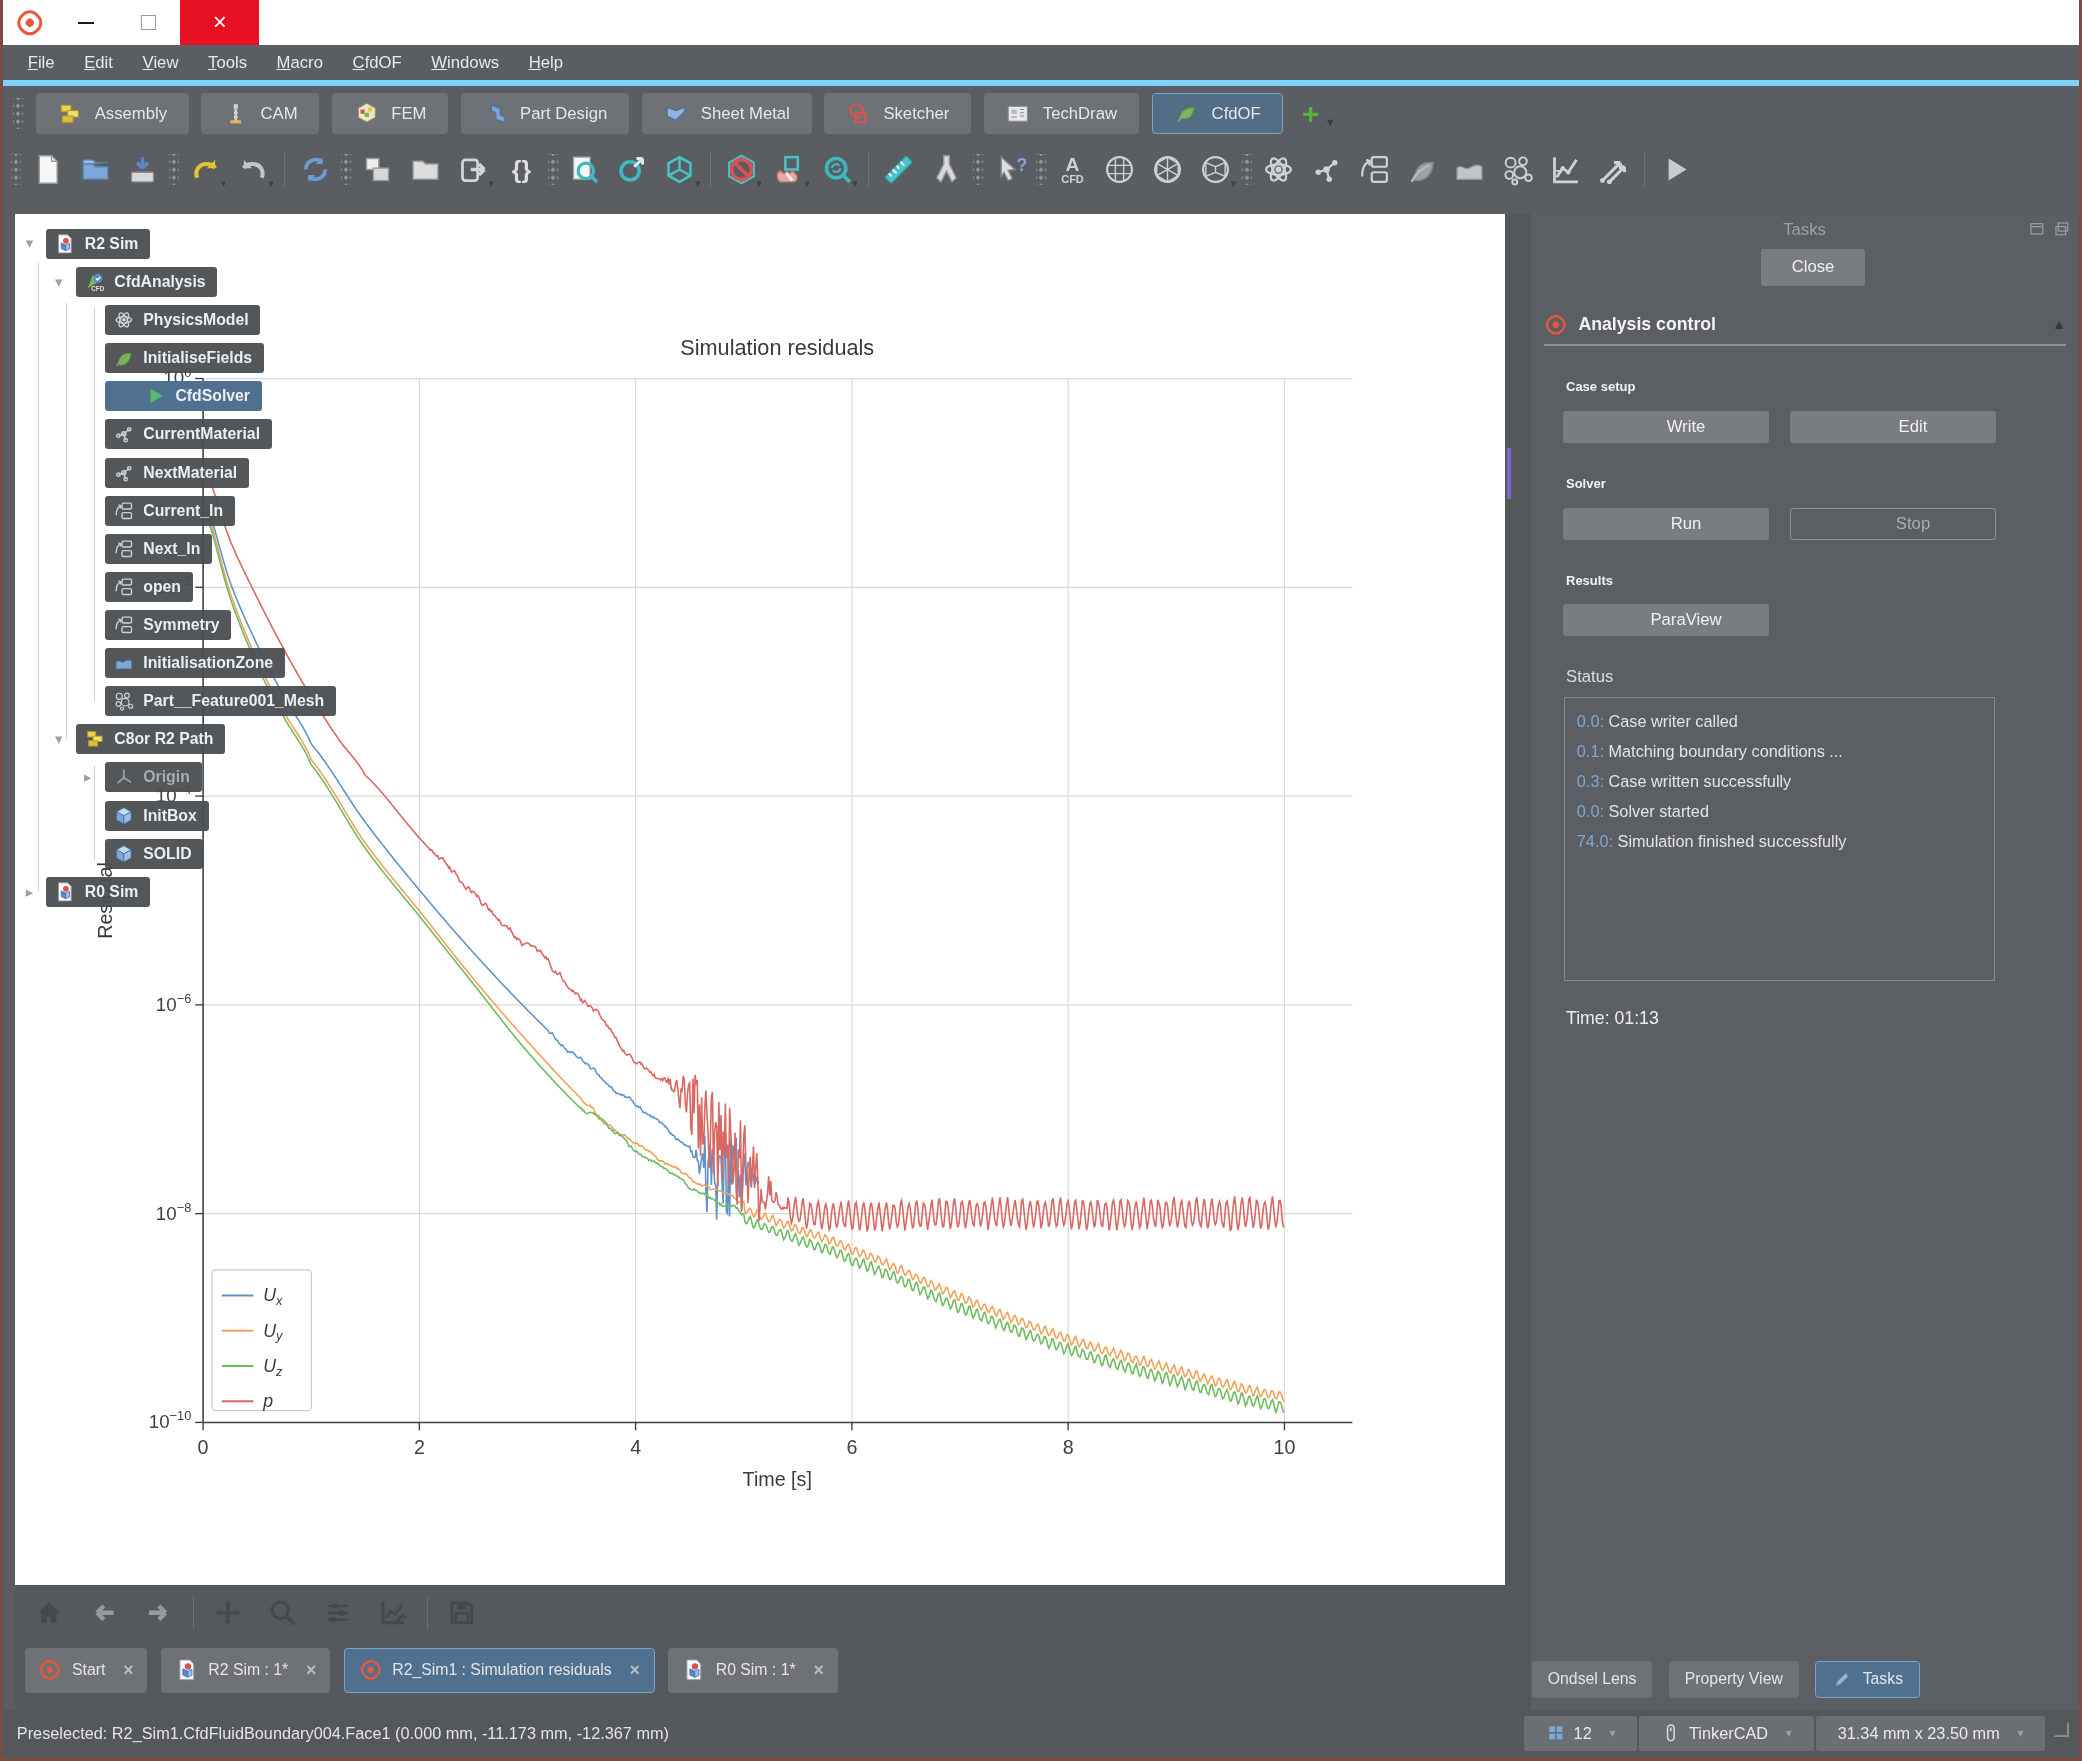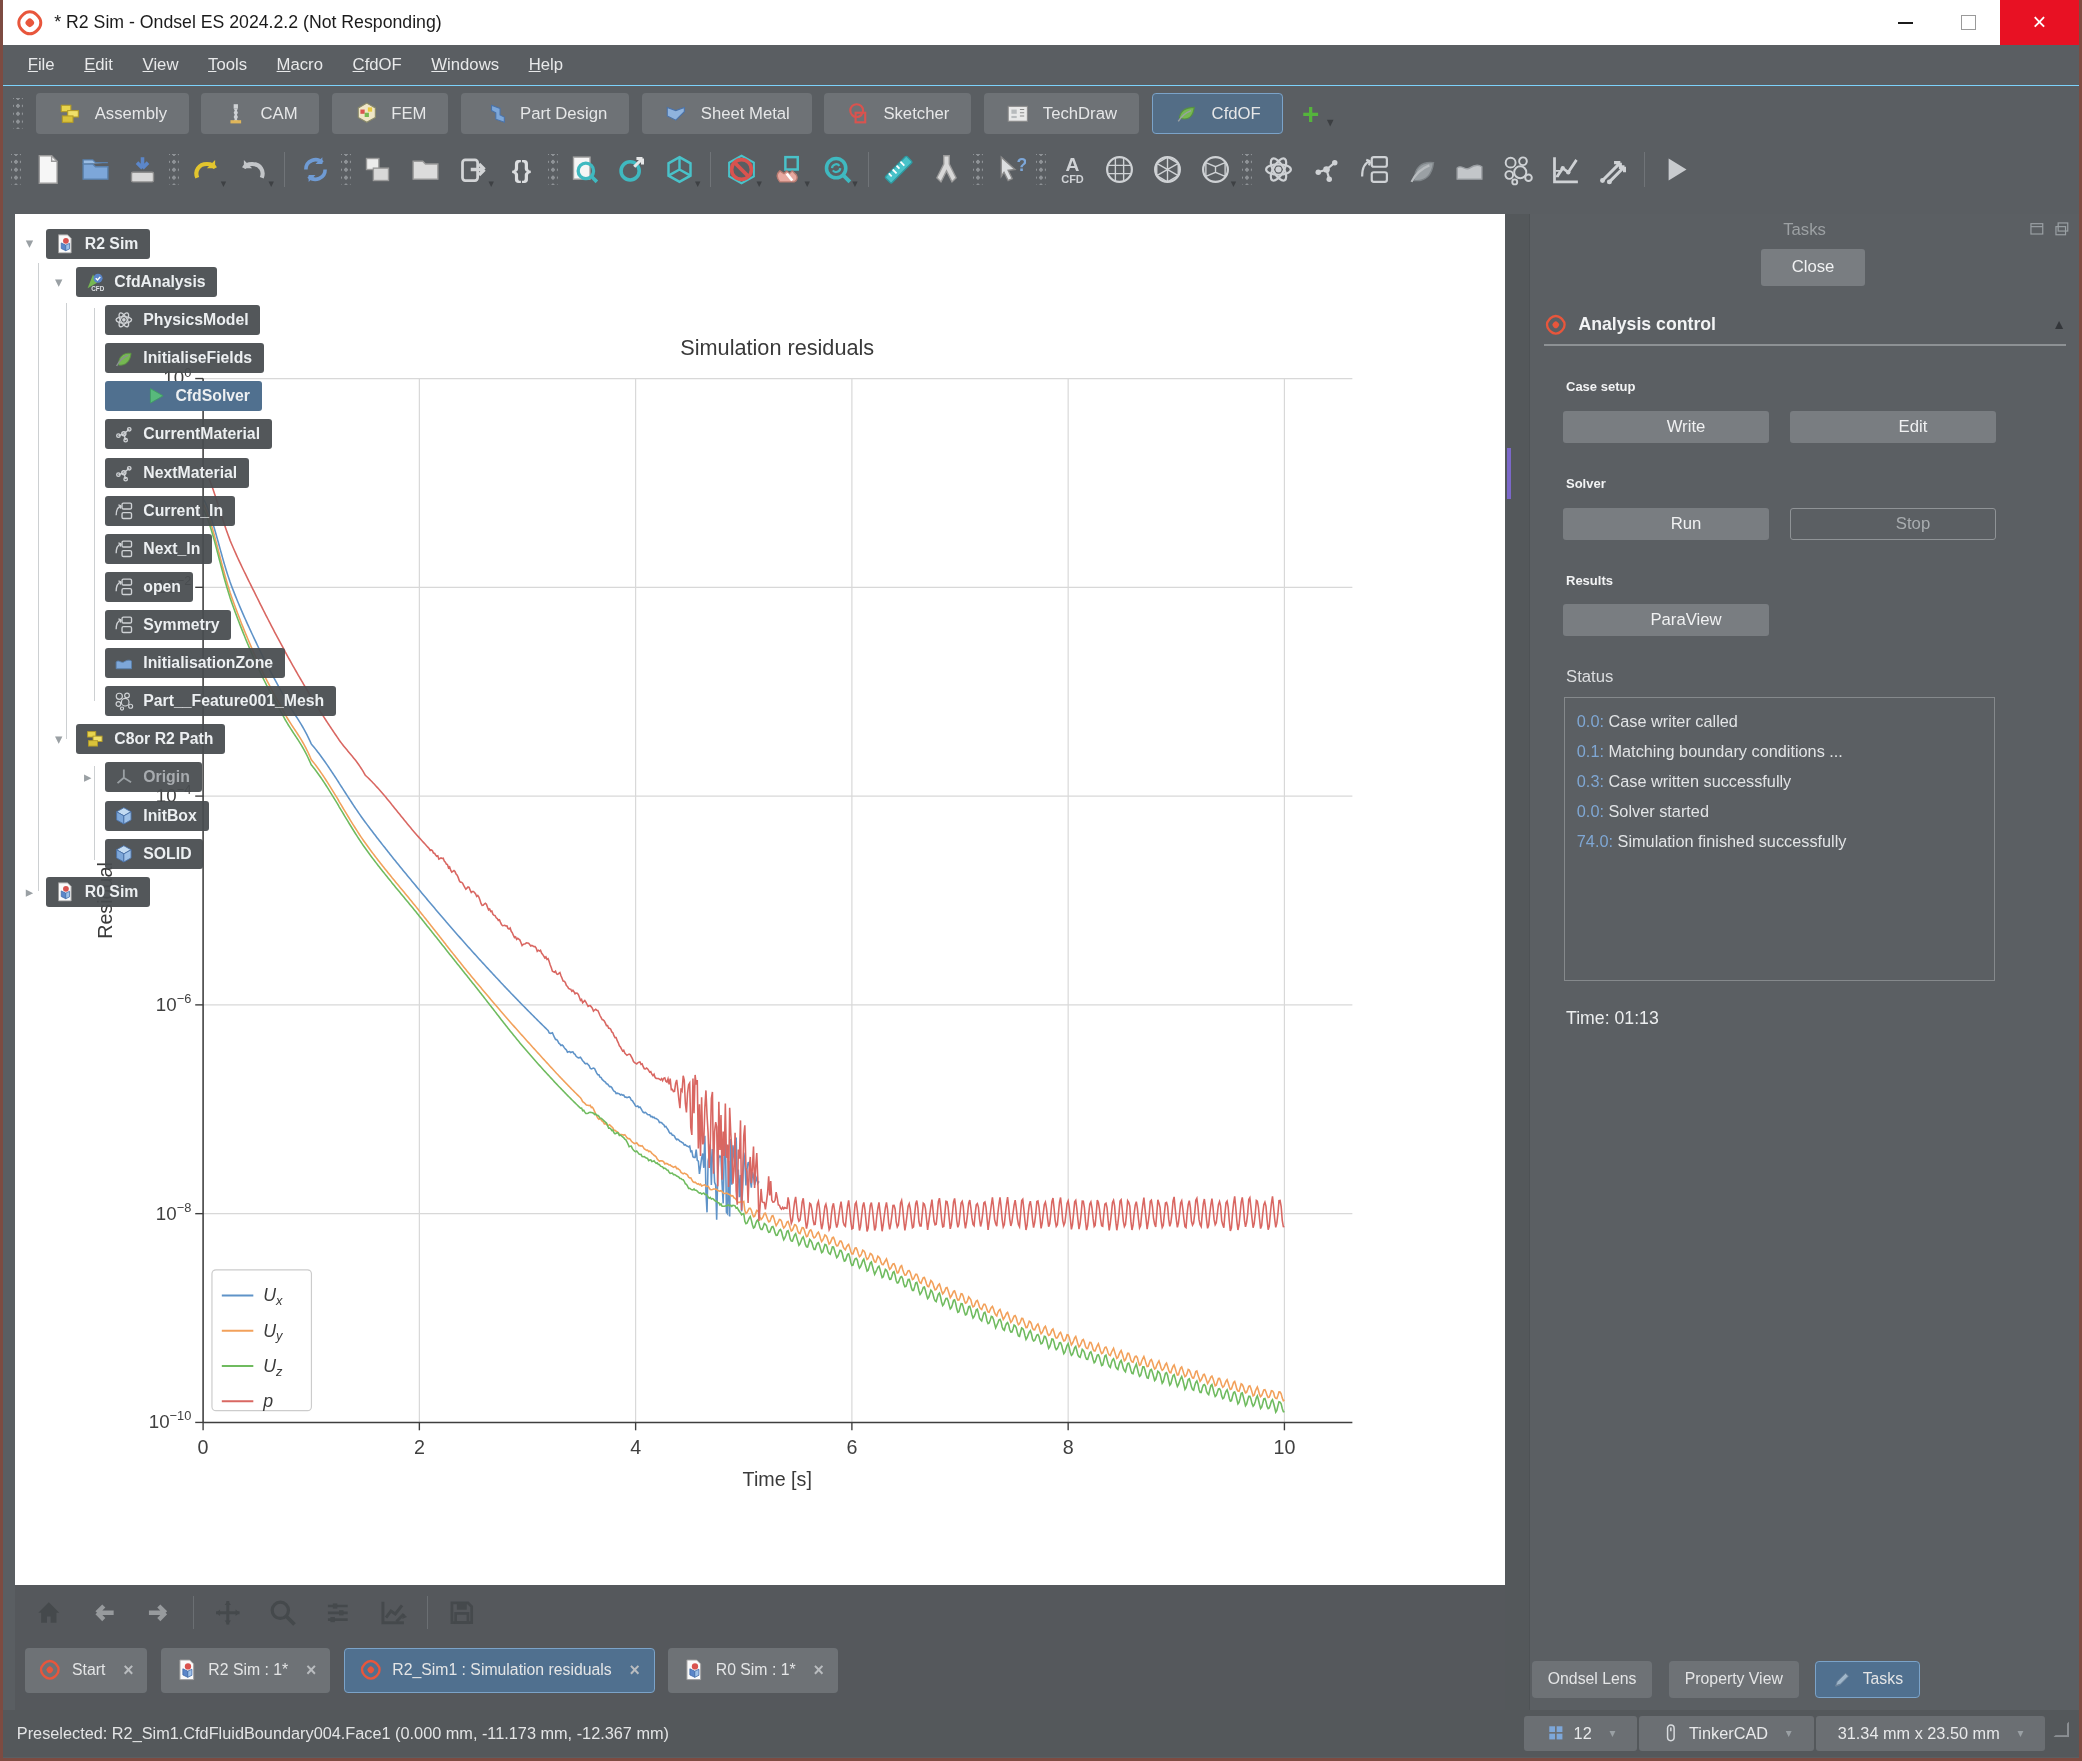--- a/index.html
+++ b/index.html
@@ -10,21 +10,21 @@
   
   .titlebar{height:45px;background:#ffffff;display:flex;align-items:center;color:#1b1b1b;}
   .titlebar .logo{width:29.6px;height:29.6px;margin:0 9.9px 0 11.8px;}
   .title-text{font-size:17.7px;color:#1b1b1b;flex:1;}
   .winbtns{display:flex;height:100%;}
   .winbtn{width:63px;height:100%;display:flex;align-items:center;justify-content:center;color:#2b2b2b;font-size:17.7px;}
   .winbtn .dash{width:15.8px;height:0;border-top:2px solid #1b1b1b;}
   .winbtn .maxbox{width:14.8px;height:14.8px;border:1.6px solid #9a9a9a;}
   .winbtn.close{width:79px;background:#e81123;color:#fff;font-size:23.6px;}
   
-  .menubar{height:41px;background:#5a5e62;display:flex;align-items:center;padding-left:9.9px;border-bottom:1px solid #7dd3fc;}
+  .menubar{height:41px;background:#5a5e62;display:flex;align-items:center;padding-left:9.9px;border-bottom:6px solid #7dd3fc;}
   .menu-item{color:#e8e9ea;font-size:16.7px;padding:5.9px 14.8px;}
   .menu-item u{text-decoration:underline;}
   
   .wbbar{height:55px;background:#5a5e62;display:flex;align-items:center;gap:12.8px;padding-left:9.9px;}
   .grip{width:9.9px;height:31.5px;background-image:radial-gradient(circle,#8f9397 1.6px,transparent 1.8px);background-size:5.9px 7.9px;background-position:center;flex:0 0 auto;}
   .wb-btn{height:41px;display:flex;align-items:center;gap:11.8px;padding:0 21.7px;background:#6e7276;border-radius:3.9px;color:#e6e7e8;font-size:16.7px;}
   .wb-btn svg{width:25.6px;height:25.6px;}
   .wb-btn.active{background:#536d86;border:1px solid #7ba3c9;}
   .wb-plus{font-size:29.6px;color:#55b43c;font-weight:bold;margin-left:5.9px;position:relative;}
   .wb-plus .caret{position:absolute;right:-13.8px;bottom:2px;font-size:11.8px;color:#3c3f42;}
@@ -96,21 +96,20 @@
 
 <div class="window">
 
   <div class="titlebar">
     <svg class="logo" viewBox="0 0 24 24">
       <g fill="none" stroke="#e8563c" stroke-width="2.4">
         <rect x="3.5" y="3.5" width="17" height="17" rx="7.5" transform="rotate(45 12 12)"></rect>
         <rect x="8.8" y="8.8" width="6.4" height="6.4" rx="2.6" transform="rotate(45 12 12)" fill="#e8563c" stroke="none"></rect>
       </g>
     </svg>
-    <div class="title-text">* R2 Sim - Ondsel ES 2024.2.2 (Not Responding)</div>
     <div class="winbtns">
       <div class="winbtn">
           <span class="dash"></span>
         </div>
       <div class="winbtn">
           <span class="maxbox"></span>
         </div>
       <div class="winbtn close">×</div>
     </div>
   </div>

